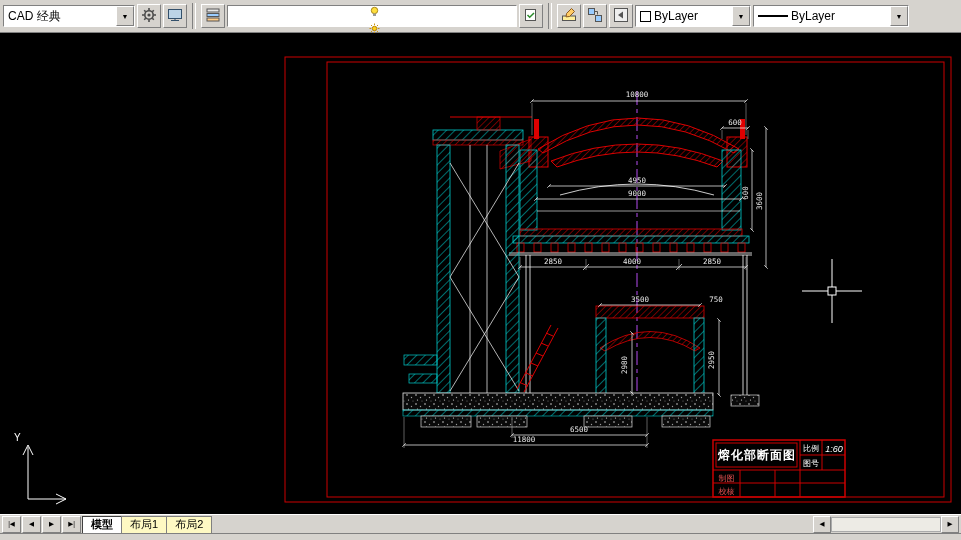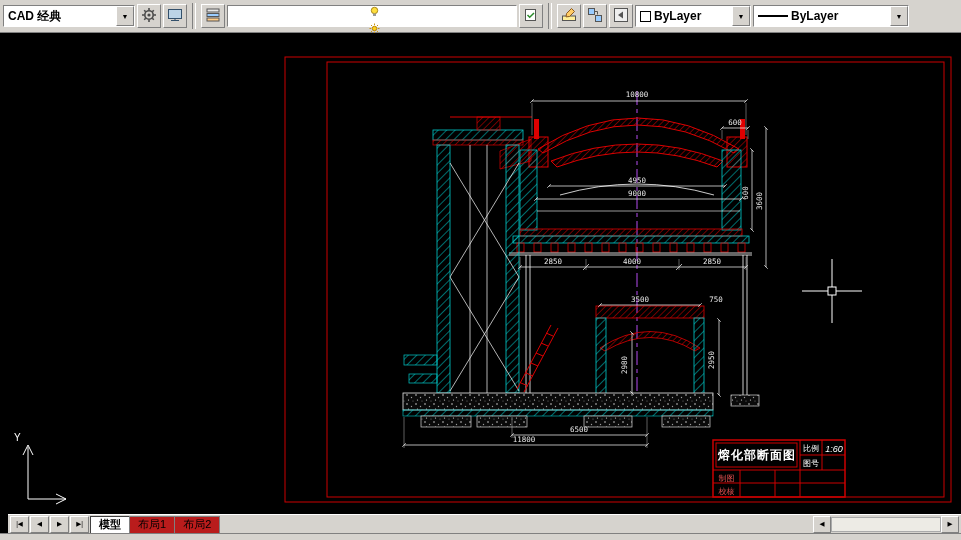--- a/index.html
+++ b/index.html
@@ -1,20 +1,20 @@
 <!DOCTYPE html>
 <html><head>
 <meta charset="utf-8">
 <style>
   html,body{margin:0;padding:0;}
   .app{width:961px;height:540px;position:relative;overflow:hidden;background:#000;
        font-family:"Liberation Sans","DejaVu Sans",sans-serif;-webkit-user-select:none;}
   
   .toolbar{height:33px;background:#d6d3ce;border-bottom:1px solid #808080;
-           display:flex;align-items:center;gap:2px;padding:0 3px;box-sizing:border-box;font-weight:bold;}
+           display:flex;align-items:center;gap:2px;padding:0 3px;box-sizing:border-box;}
   .tb-btn{width:24px;height:24px;background:#d6d3ce;border:1px solid;border-color:#fff #808080 #808080 #fff;
           display:flex;align-items:center;justify-content:center;padding:0;}
   .sep{width:2px;height:26px;border-left:1px solid #808080;border-right:1px solid #fff;margin:0 3px;}
   .combo{height:22px;background:#fff;border:1px solid;border-color:#808080 #fff #fff #808080;
          display:flex;align-items:center;font-size:12px;color:#000;padding-left:4px;box-sizing:border-box;gap:3px;}
   .combo .arrowbtn{margin-left:auto;width:16px;height:18px;background:#d6d3ce;border:1px solid;
          border-color:#fff #808080 #808080 #fff;display:flex;align-items:center;justify-content:center;
          font-size:7px;color:#000;}
   .swatch{width:9px;height:9px;background:#fff;border:1px solid #000;display:inline-block;}
   .linesample{width:30px;height:0;border-top:2px solid #000;display:inline-block;}
@@ -27,24 +27,24 @@
   .canvas svg{position:absolute;left:0;top:0;}
   svg .dim{stroke:#fff;stroke-width:0.7;}
   svg .ext{stroke:#bdbdbd;stroke-width:0.5;}
   svg .dimtext{fill:#e9e9e9;font-size:7.5px;font-family:"DejaVu Sans Mono","Liberation Mono",monospace;text-anchor:middle;}
   svg .tb-label{fill:#fff;font-size:8px;text-anchor:middle;}
   svg .tb-label-red{fill:#e05050;font-size:8px;text-anchor:middle;}
   svg .tb-value{fill:#fff;font-size:9px;font-style:italic;text-anchor:middle;}
   svg .tb-title{fill:#fff;font-size:12px;font-weight:bold;text-anchor:middle;letter-spacing:1px;}
   
   .tabbar{height:19px;background:#d6d3ce;display:flex;align-items:center;border-top:1px solid #fff;
-          padding-left:2px;box-sizing:border-box;margin-left:8px;}
+          padding-left:2px;box-sizing:border-box;}
   .tabnav{width:17px;height:15px;background:#d6d3ce;border:1px solid;border-color:#fff #808080 #808080 #fff;
           font-size:6.5px;display:flex;align-items:center;justify-content:center;color:#000;margin-right:1px;}
-  .tab{height:16px;padding:0 8px;font-size:11px;color:#000;background:#b91c1c;
+  .tab{height:16px;padding:0 8px;font-size:11px;color:#000;background:#fef9c3;
        border:1px solid #808080;border-bottom:none;display:flex;align-items:center;margin-right:-1px;}
   .tab.active{background:#fff;font-weight:bold;border-color:#404040;}
   .hscroll{margin-left:auto;display:flex;align-items:center;height:15px;margin-right:2px;}
   .scrollbtn{width:16px;height:15px;background:#d6d3ce;border:1px solid;border-color:#fff #808080 #808080 #fff;
              font-size:6.5px;display:flex;align-items:center;justify-content:center;color:#000;}
   .scrolltrack{width:108px;height:13px;background:#edebe5;border:1px solid #aaa;}
   .bottomstrip{height:7px;background:#d6d3ce;border-top:1px solid #808080;box-sizing:border-box;}
 </style>
 </head>
 <body>

